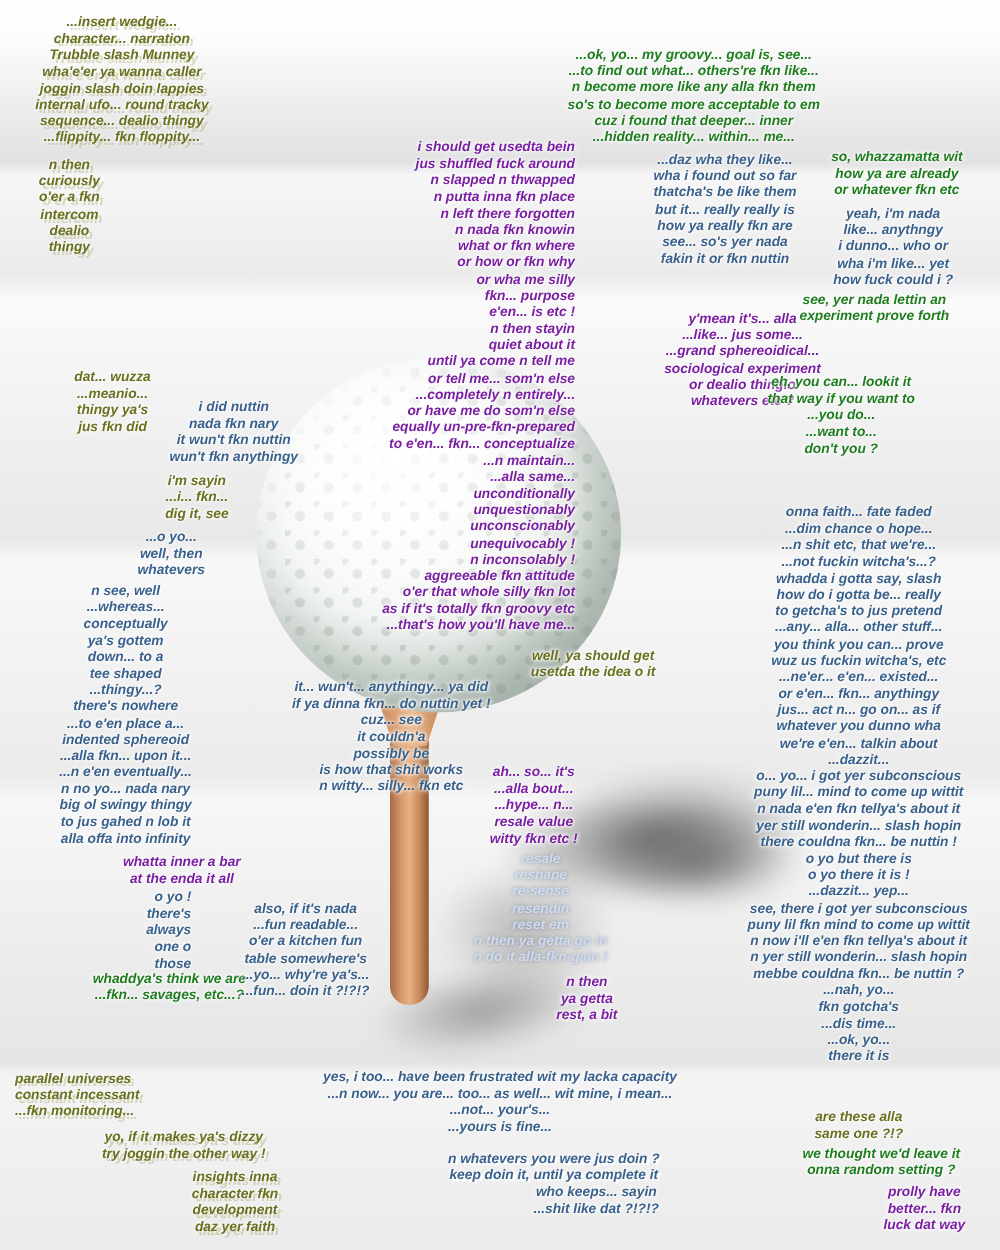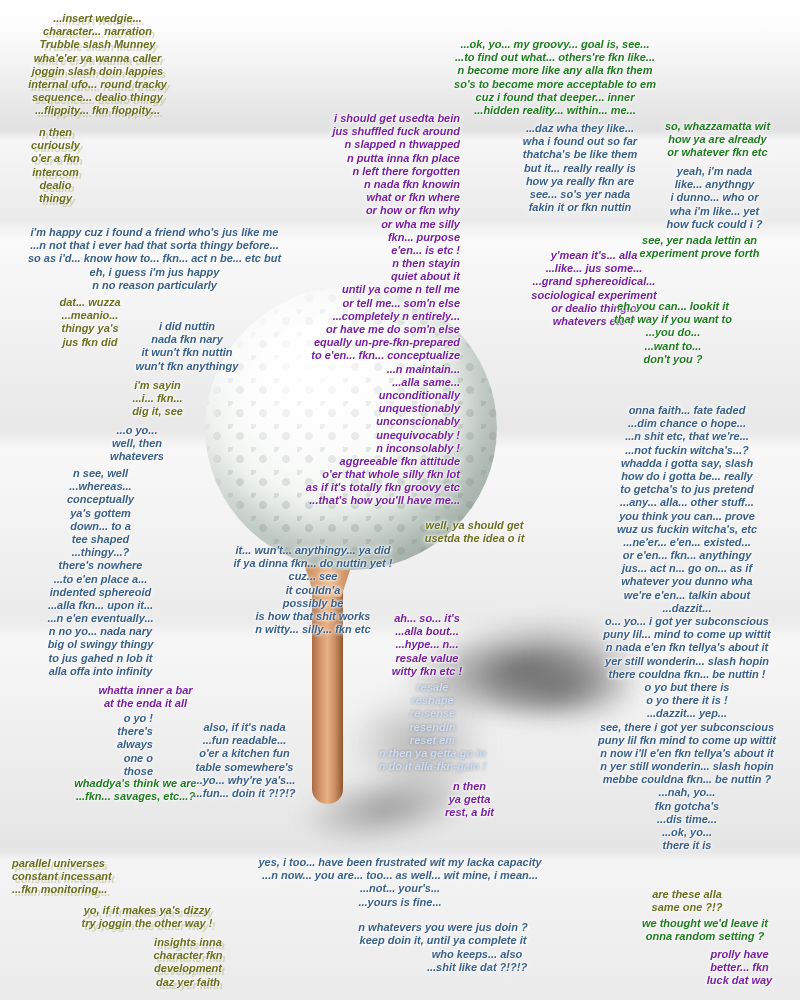--- a/index.html
+++ b/index.html
@@ -134,25 +134,20 @@
 ...like... jus some...
 ...grand sphereoidical...
 sociological experiment
 or dealio thingio
 whatevers etc ?</div>
   <div class="tb c-green" style="left:603px;top:300px;width:140px;">eh, you can... lookit it
 that way if you want to
 ...you do...
 ...want to...
 don't you ?</div>
-  <div class="tb c-blue" style="left:12px;top:226px;width:285px;">i'm happy cuz i found a friend who's jus like me
-...n not that i ever had that sorta thingy before...
-so as i'd... know how to... fkn... act n be... etc but
-eh, i guess i'm jus happy
-n no reason particularly</div>
   <div class="tb c-olive" style="left:45px;top:296px;width:90px;">dat... wuzza
 ...meanio...
 thingy ya's
 jus fkn did</div>
   <div class="tb c-blue" style="left:122px;top:320px;width:130px;">i did nuttin
 nada fkn nary
 it wun't fkn nuttin
 wun't fkn anythingy</div>
   <div class="tb c-blue" style="left:92px;top:424px;width:90px;">...o yo...
 well, then
@@ -257,21 +252,21 @@
   <div class="tb c-olive echo" style="left:138px;top:936px;width:100px;">insights inna
 character fkn
 development
 daz yer faith</div>
   <div class="tb c-blue" style="left:245px;top:856px;width:310px;">yes, i too... have been frustrated wit my lacka capacity
 ...n now... you are... too... as well... wit mine, i mean...
 ...not... your's...
 ...yours is fine...</div>
   <div class="tb c-blue echo-b" style="left:348px;top:921px;width:190px;">n whatevers you were jus doin ?
 keep doin it, until ya complete it</div>
-  <div class="tb c-blue" style="left:412px;top:948px;width:130px;">who keeps... also
+  <div class="tb c-blue" style="left:412px;top:948px;width:130px;">who keeps... sayin
 ...shit like dat ?!?!?</div>
   <div class="tb c-olive" style="left:642px;top:888px;width:90px;">are these alla
 same one ?!?</div>
   <div class="tb c-green" style="left:630px;top:917px;width:150px;">we thought we'd leave it
 onna random setting ?</div>
   <div class="tb c-purple" style="left:692px;top:948px;width:95px;">prolly have
 better... fkn
 luck dat way</div>
 
 </div>

